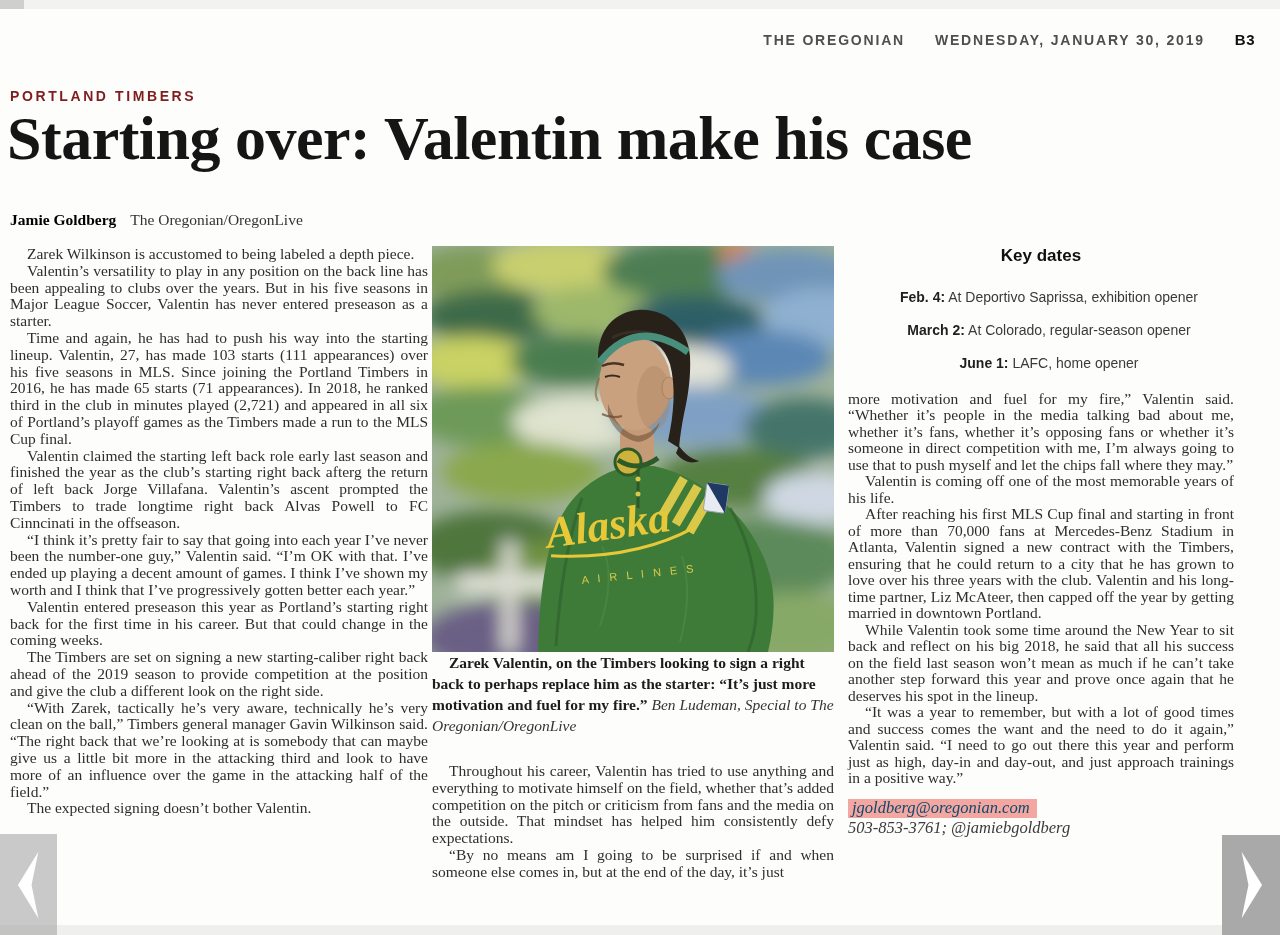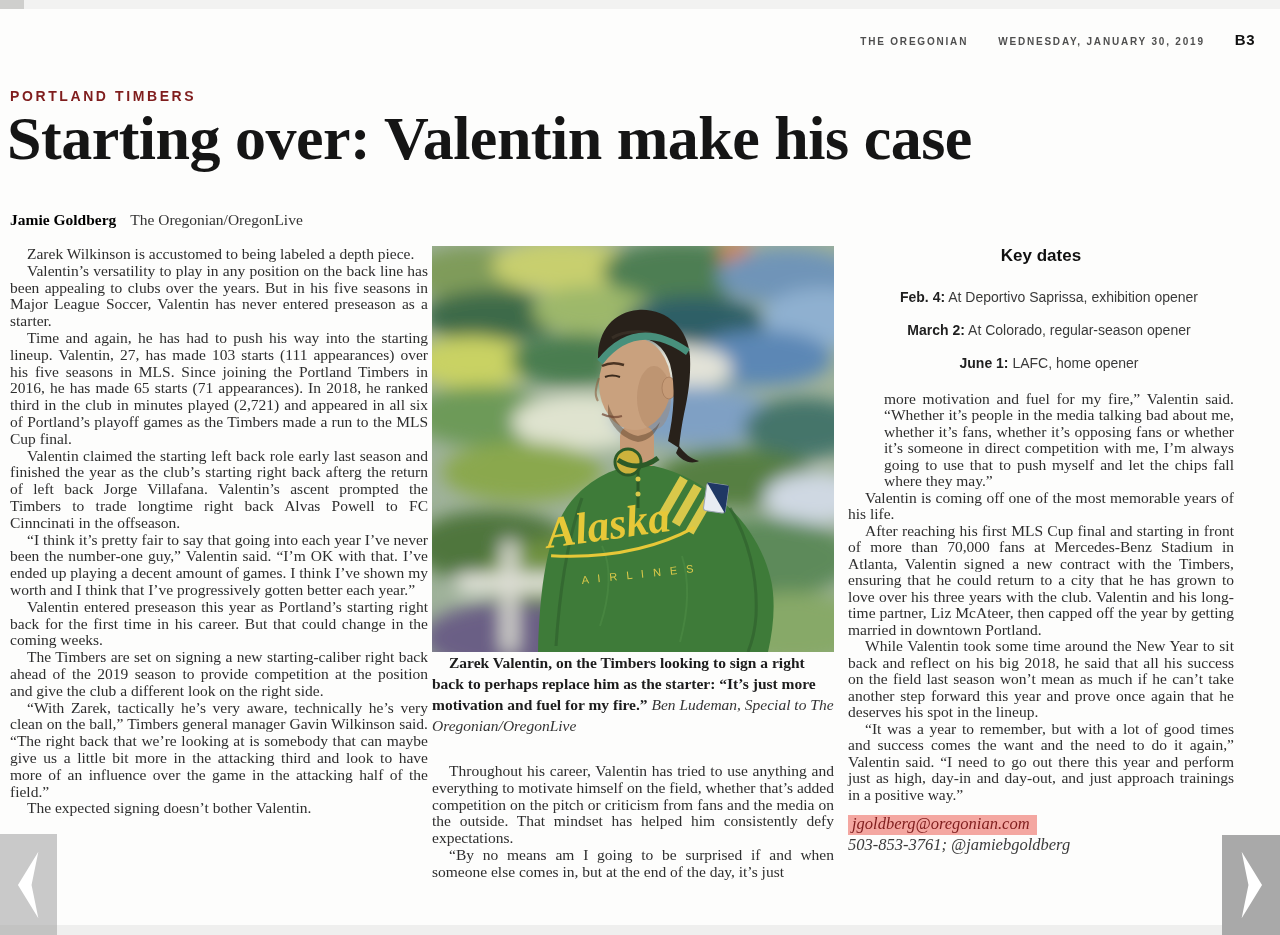--- a/index.html
+++ b/index.html
@@ -7,54 +7,54 @@
     width:1280px;height:935px;position:relative;overflow:hidden;
     background:#fdfdfc;color:#2b2b2b;
     font-family:"Liberation Serif","DejaVu Serif",serif;
   }
   .band-top{position:absolute;top:0;left:0;width:1280px;height:9px;background:#f2f2f1;}
   .corner-mark{position:absolute;top:0;left:0;width:24px;height:9px;background:#cfcfcd;}
   .band-bottom{position:absolute;bottom:0;left:0;width:1280px;height:10px;background:#efefee;}
 
   .masthead{position:absolute;top:31px;right:25px;display:flex;align-items:baseline;gap:30px;
     font-family:"Liberation Sans",sans-serif;}
-  .mh-small{font-size:10px;font-weight:bold;letter-spacing:1.8px;color:#4f4f4f;}
+  .mh-small{font-size:14px;font-weight:bold;letter-spacing:1.8px;color:#4f4f4f;}
   .mh-pageno{font-size:15px;font-weight:bold;letter-spacing:0.5px;color:#111;}
 
   .kicker{position:absolute;top:88px;left:10px;font-family:"Liberation Sans",sans-serif;
     font-weight:bold;font-size:14px;letter-spacing:2.6px;color:#7f1d1d;}
 
   .headline{position:absolute;top:103px;left:7px;font-size:62px;font-weight:bold;
     color:#151515;letter-spacing:-0.5px;white-space:nowrap;}
 
   .byline{position:absolute;top:211px;left:10px;font-size:15.5px;}
   .byline .author{font-weight:bold;color:#000000;}
   .byline .source{color:#333;margin-left:10px;}
 
   .col{position:absolute;top:246px;text-align:justify;font-size:15.5px;line-height:16.8px;color:#2e2e2e;}
   .col p{margin:0;text-indent:17px;}
-  .col p.noindent{text-indent:0;margin-left:36px;}
+  .col p.noindent{text-indent:0;}
   #col1{left:10px;width:418px;}
   #col2{left:432px;width:402px;}
   #col3{left:848px;width:386px;line-height:16.5px;}
 
   .photo{width:402px;height:406px;display:block;}
   .caption{margin-top:12px;text-align:left;font-size:15.5px;line-height:21px;color:#1c1c1c;text-indent:0;}
   .cap-bold{font-weight:bold;}
   .cap-credit{font-style:italic;font-weight:normal;color:#333;}
   .col2-body{margin-top:27px;}
 
   .keydates{font-family:"Liberation Sans",sans-serif;text-align:center;}
   .kd-title{font-size:17px;font-weight:bold;color:#101010;margin:2px 0 24px 0;}
   .kd-item{font-size:14px;color:#3a3a3a;line-height:17px;margin-bottom:16px;margin-left:16px;}
   .kd-item b{color:#1f1f1f;}
   .col3-body{margin-top:19px;}
 
   .contact{margin-top:12px;text-align:left;font-style:italic;font-size:16.5px;text-indent:0;}
-  .email-hl{display:inline-block;background:#f4a7a1;color:#7f1d1d;padding:1px 7px 2px 4px;cursor:pointer;}
+  .email-hl{display:inline-block;background:#f4a7a1;color:#0c4a6e;padding:1px 7px 2px 4px;cursor:pointer;}
   .phone{color:#3b3b3b;margin-top:2px;}
 
   .nav-prev{position:absolute;left:0;top:834px;width:57px;height:101px;
     background:rgba(158,158,158,0.55);display:flex;align-items:center;justify-content:center;cursor:pointer;}
   .nav-next{position:absolute;right:0;top:835px;width:58px;height:100px;
     background:#a9a9a9;display:flex;align-items:center;justify-content:center;cursor:pointer;}
 </style>
 </head>
 <body>
 

